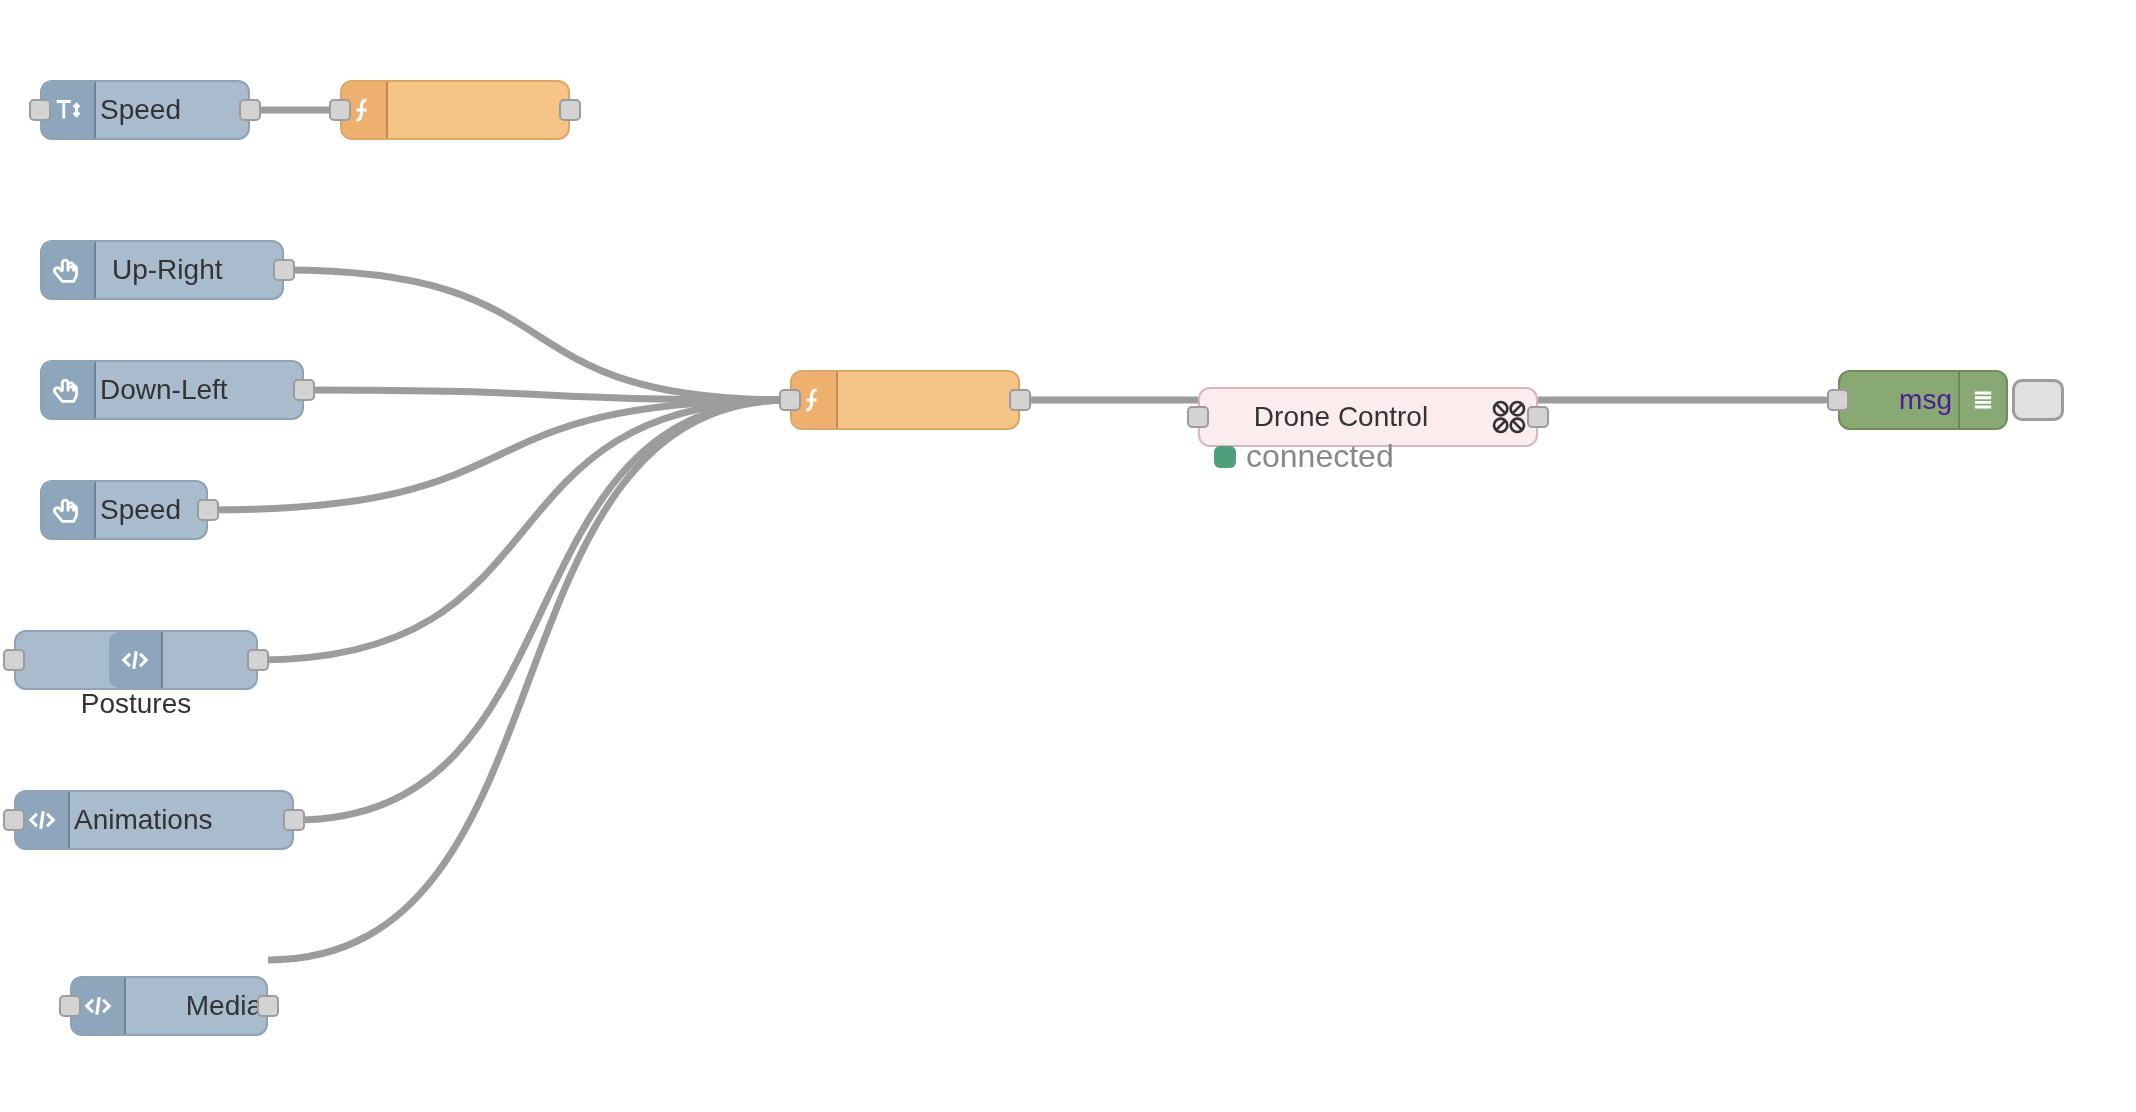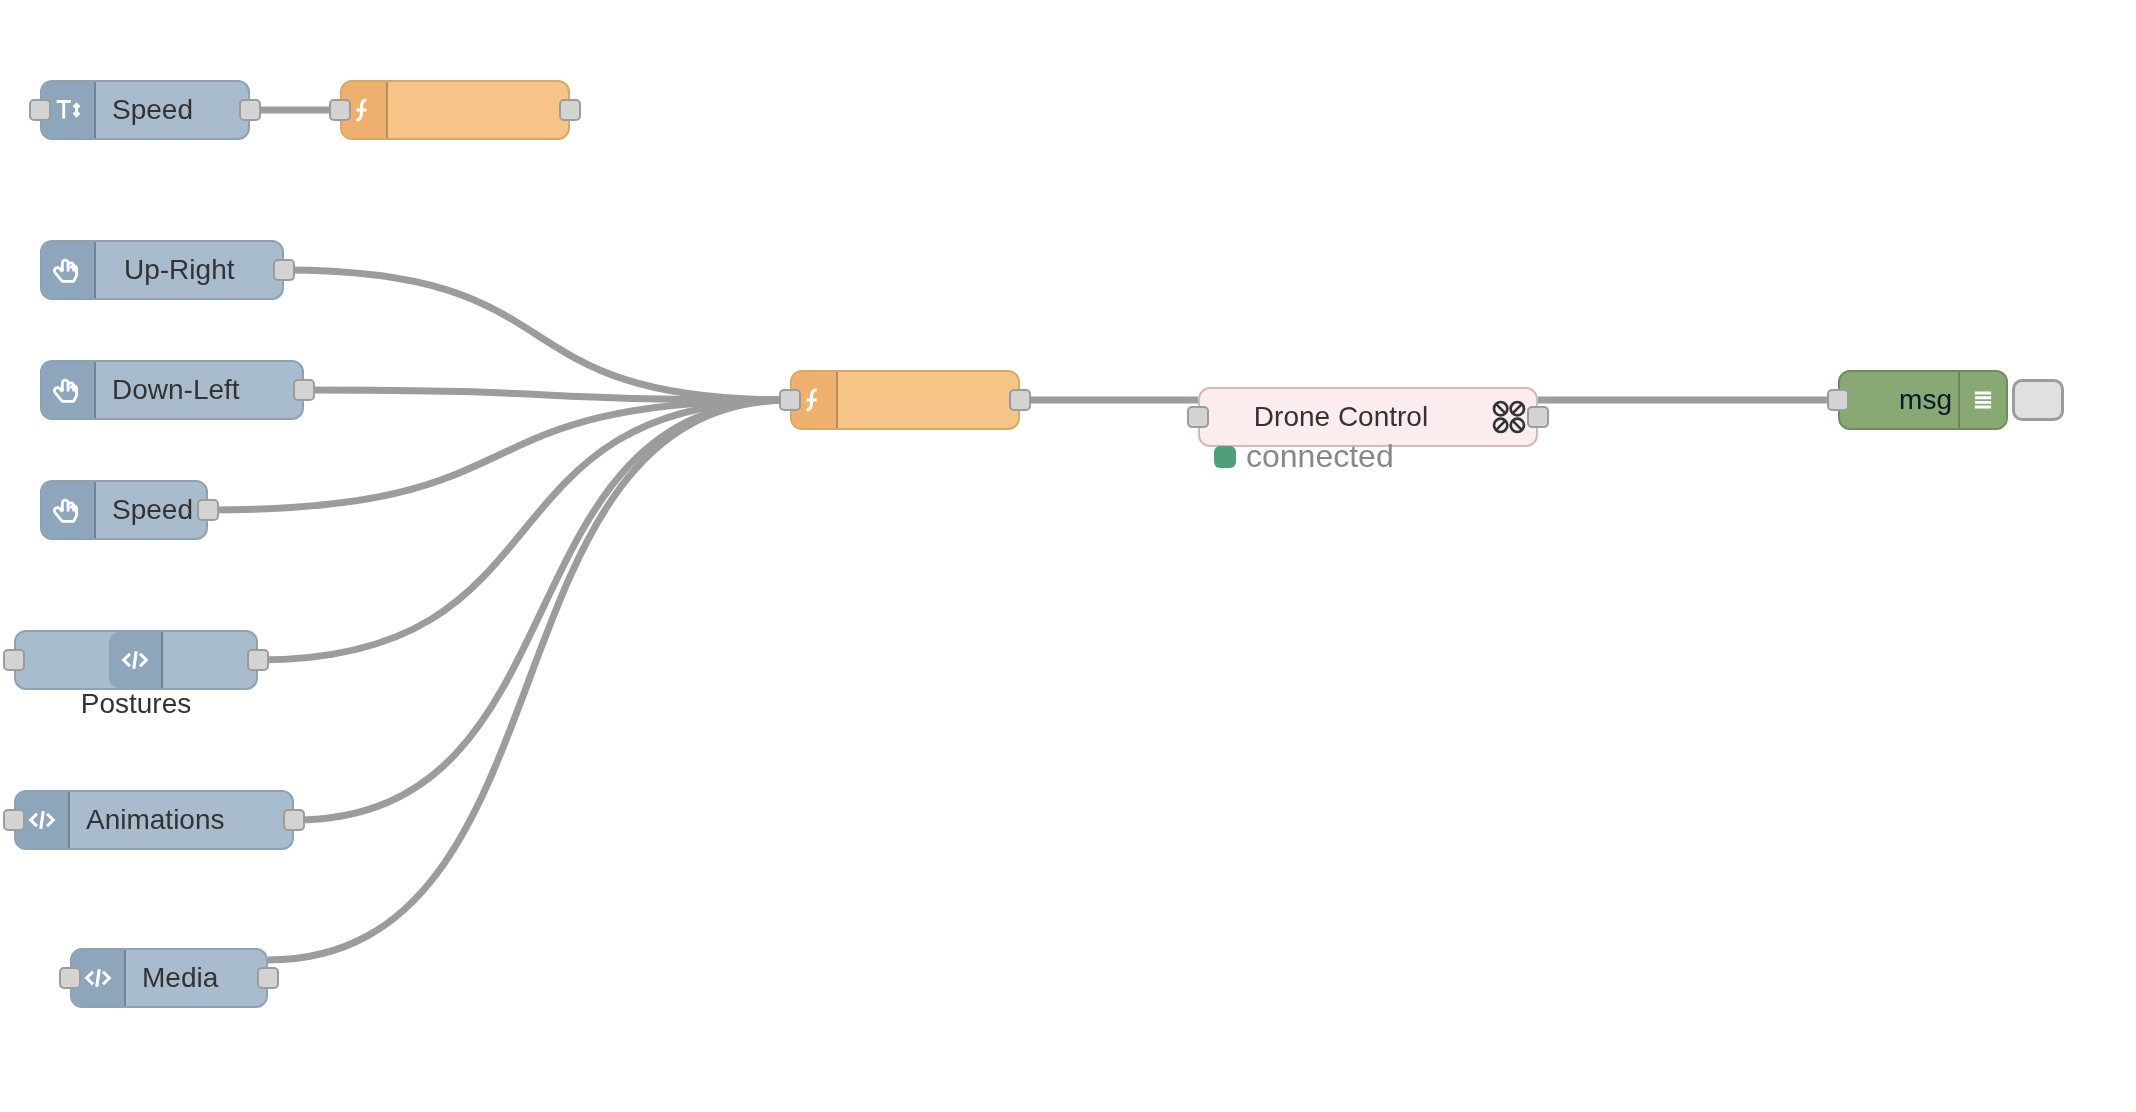--- a/index.html
+++ b/index.html
@@ -77,21 +77,21 @@
     background: transparent;
     border: none;
     width: 54px;
   }
   .green .icon-panel {
     background: #88a973;
     width: 48px;
   }
   .label {
     flex: 1;
-    padding: 0 16px;
+    padding: 0 4px;
     white-space: nowrap;
   }
   .port {
     position: absolute;
     width: 22px;
     height: 22px;
     border-radius: 5px;
     background: #d3d3d3;
     border: 2px solid #9c9c9c;
     box-sizing: border-box;
@@ -207,21 +207,21 @@
   <div class="icon-panel">
     <svg width="36" height="30" viewBox="0 0 24 24" fill="none" stroke="#fff" stroke-width="2.5">
       <path d="M8 7 L3 12 L8 17 M16 7 L21 12 L16 17 M13 5 L11 19"></path>
     </svg>
   </div>
   <div class="label">Animations</div>
   <div class="port port-left"></div>
   <div class="port port-right"></div>
 </div>
 
-<div class="node blue" style="left:70px; top:948px; width:198px;">
+<div class="node blue" style="left:70px; top:976px; width:198px;text-align:right;">
   <div class="icon-panel">
     <svg width="36" height="30" viewBox="0 0 24 24" fill="none" stroke="#fff" stroke-width="2.5">
       <path d="M8 7 L3 12 L8 17 M16 7 L21 12 L16 17 M13 5 L11 19"></path>
     </svg>
   </div>
   <div class="label">Media</div>
   <div class="port port-left"></div>
   <div class="port port-right"></div>
 </div>
 
@@ -250,21 +250,21 @@
   <div class="port port-left"></div>
   <div class="port port-right"></div>
 </div>
 
 <div class="status" style="left:1214px; top:438px;">
   <div class="status-dot"></div>
   <span>connected</span>
 </div>
 
 <div class="node green" style="left:1838px; top:370px; width:170px;">
-  <div class="label" style="color:#0f172a; text-align:right; padding-right:6px;">msg</div>
+  <div class="label" style="color:#4c1d95; text-align:right; padding-right:6px;">msg</div>
   <div class="icon-panel right">
     <svg width="28" height="28" viewBox="0 0 24 24" stroke="#fff" stroke-width="2.5">
       <path d="M5 6 H19 M5 10 H19 M5 14 H19 M5 18 H19"></path>
     </svg>
   </div>
   <div class="port port-left"></div>
 </div>
 <div class="debug-tab" style="left:2012px; top:379px;"></div>
 
 </body></html>

